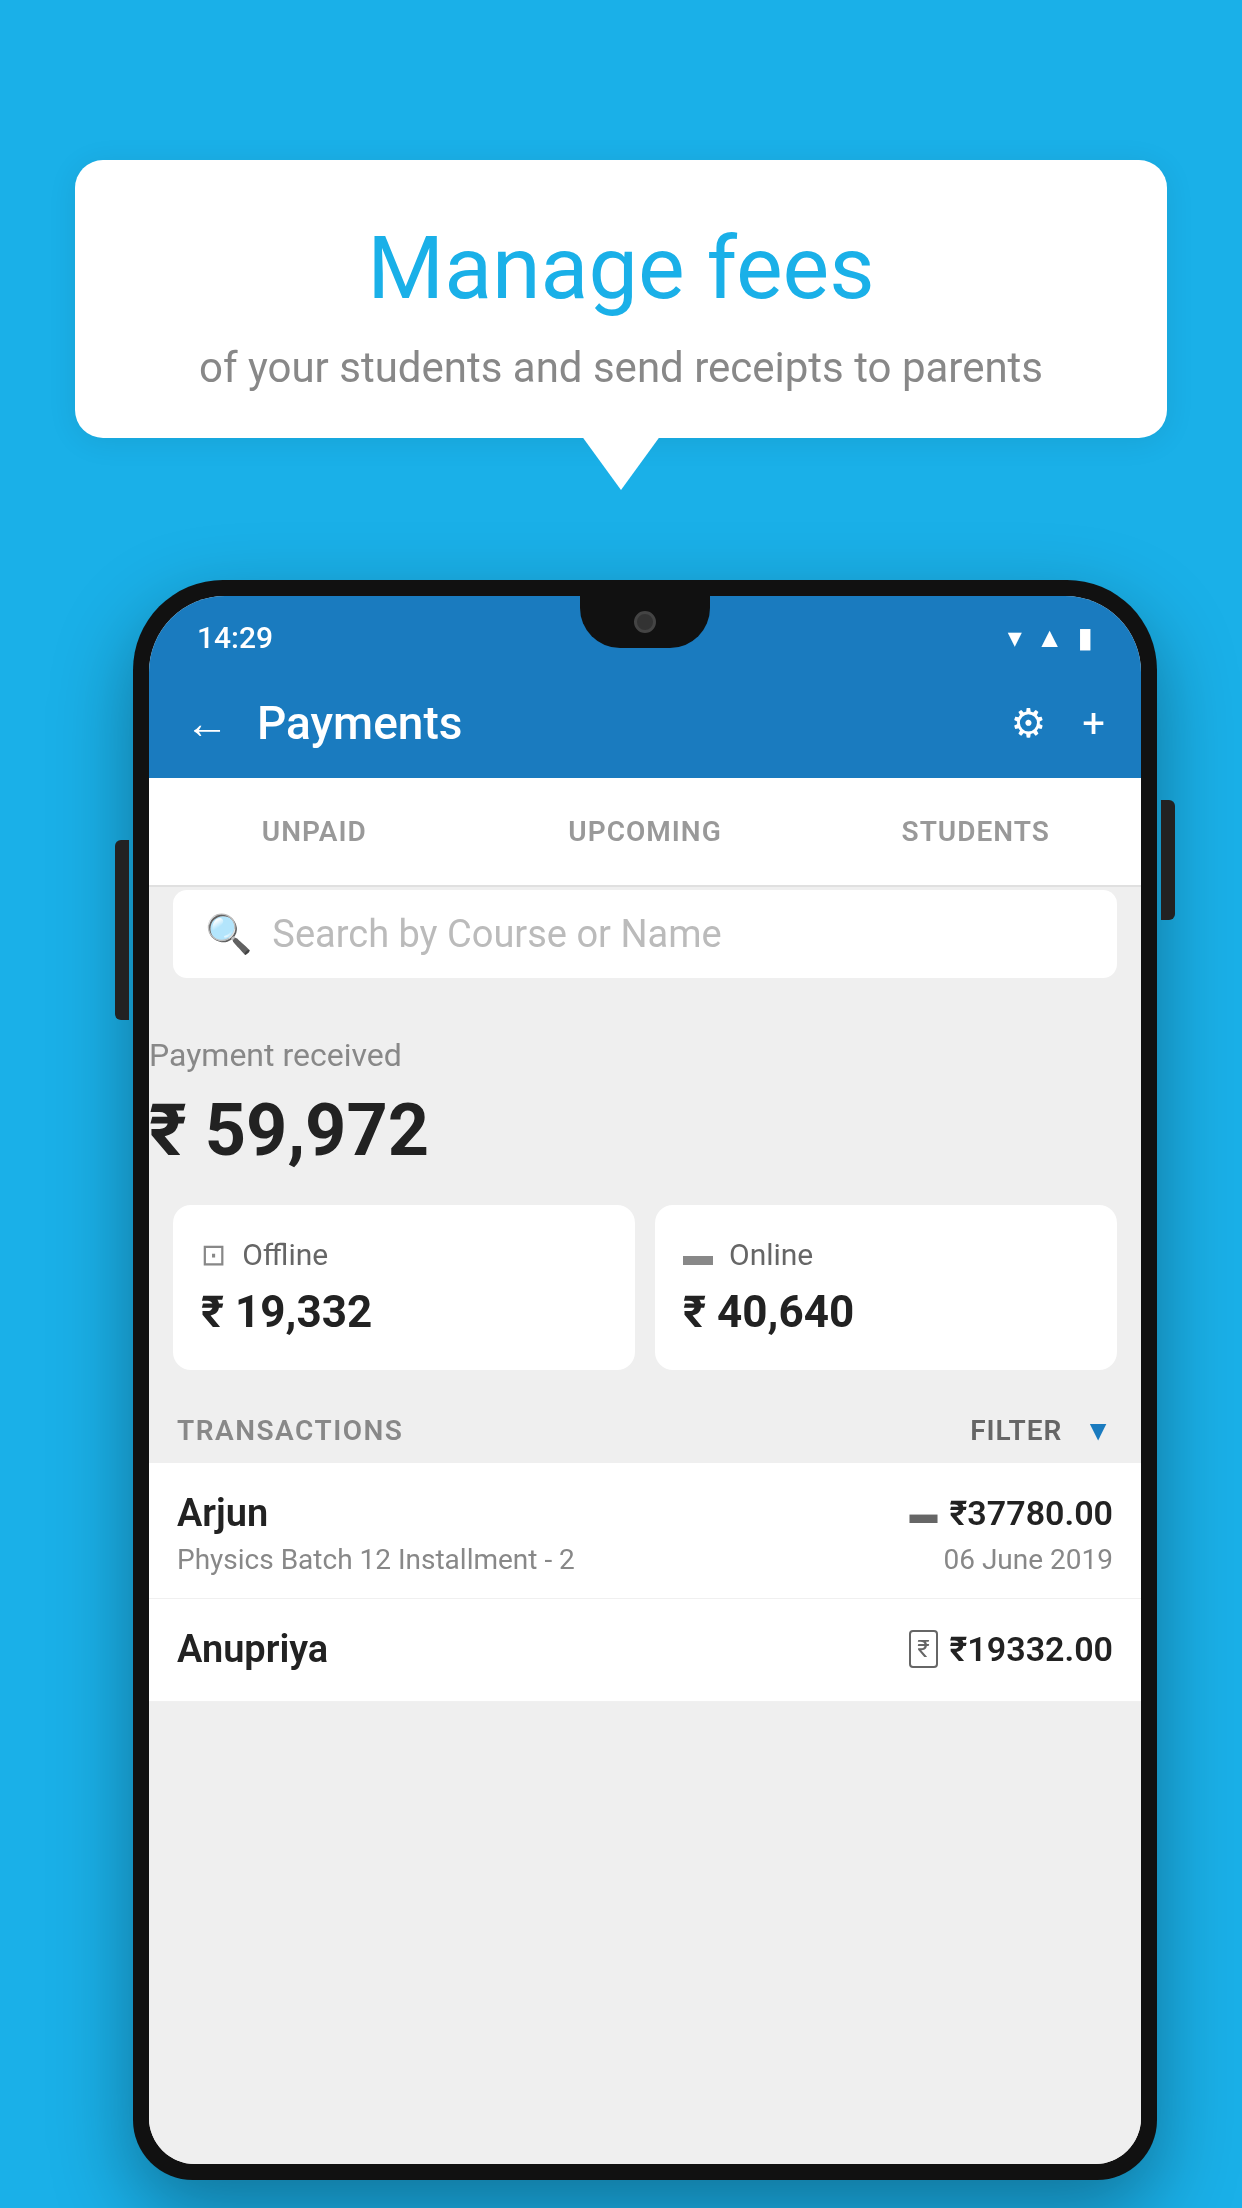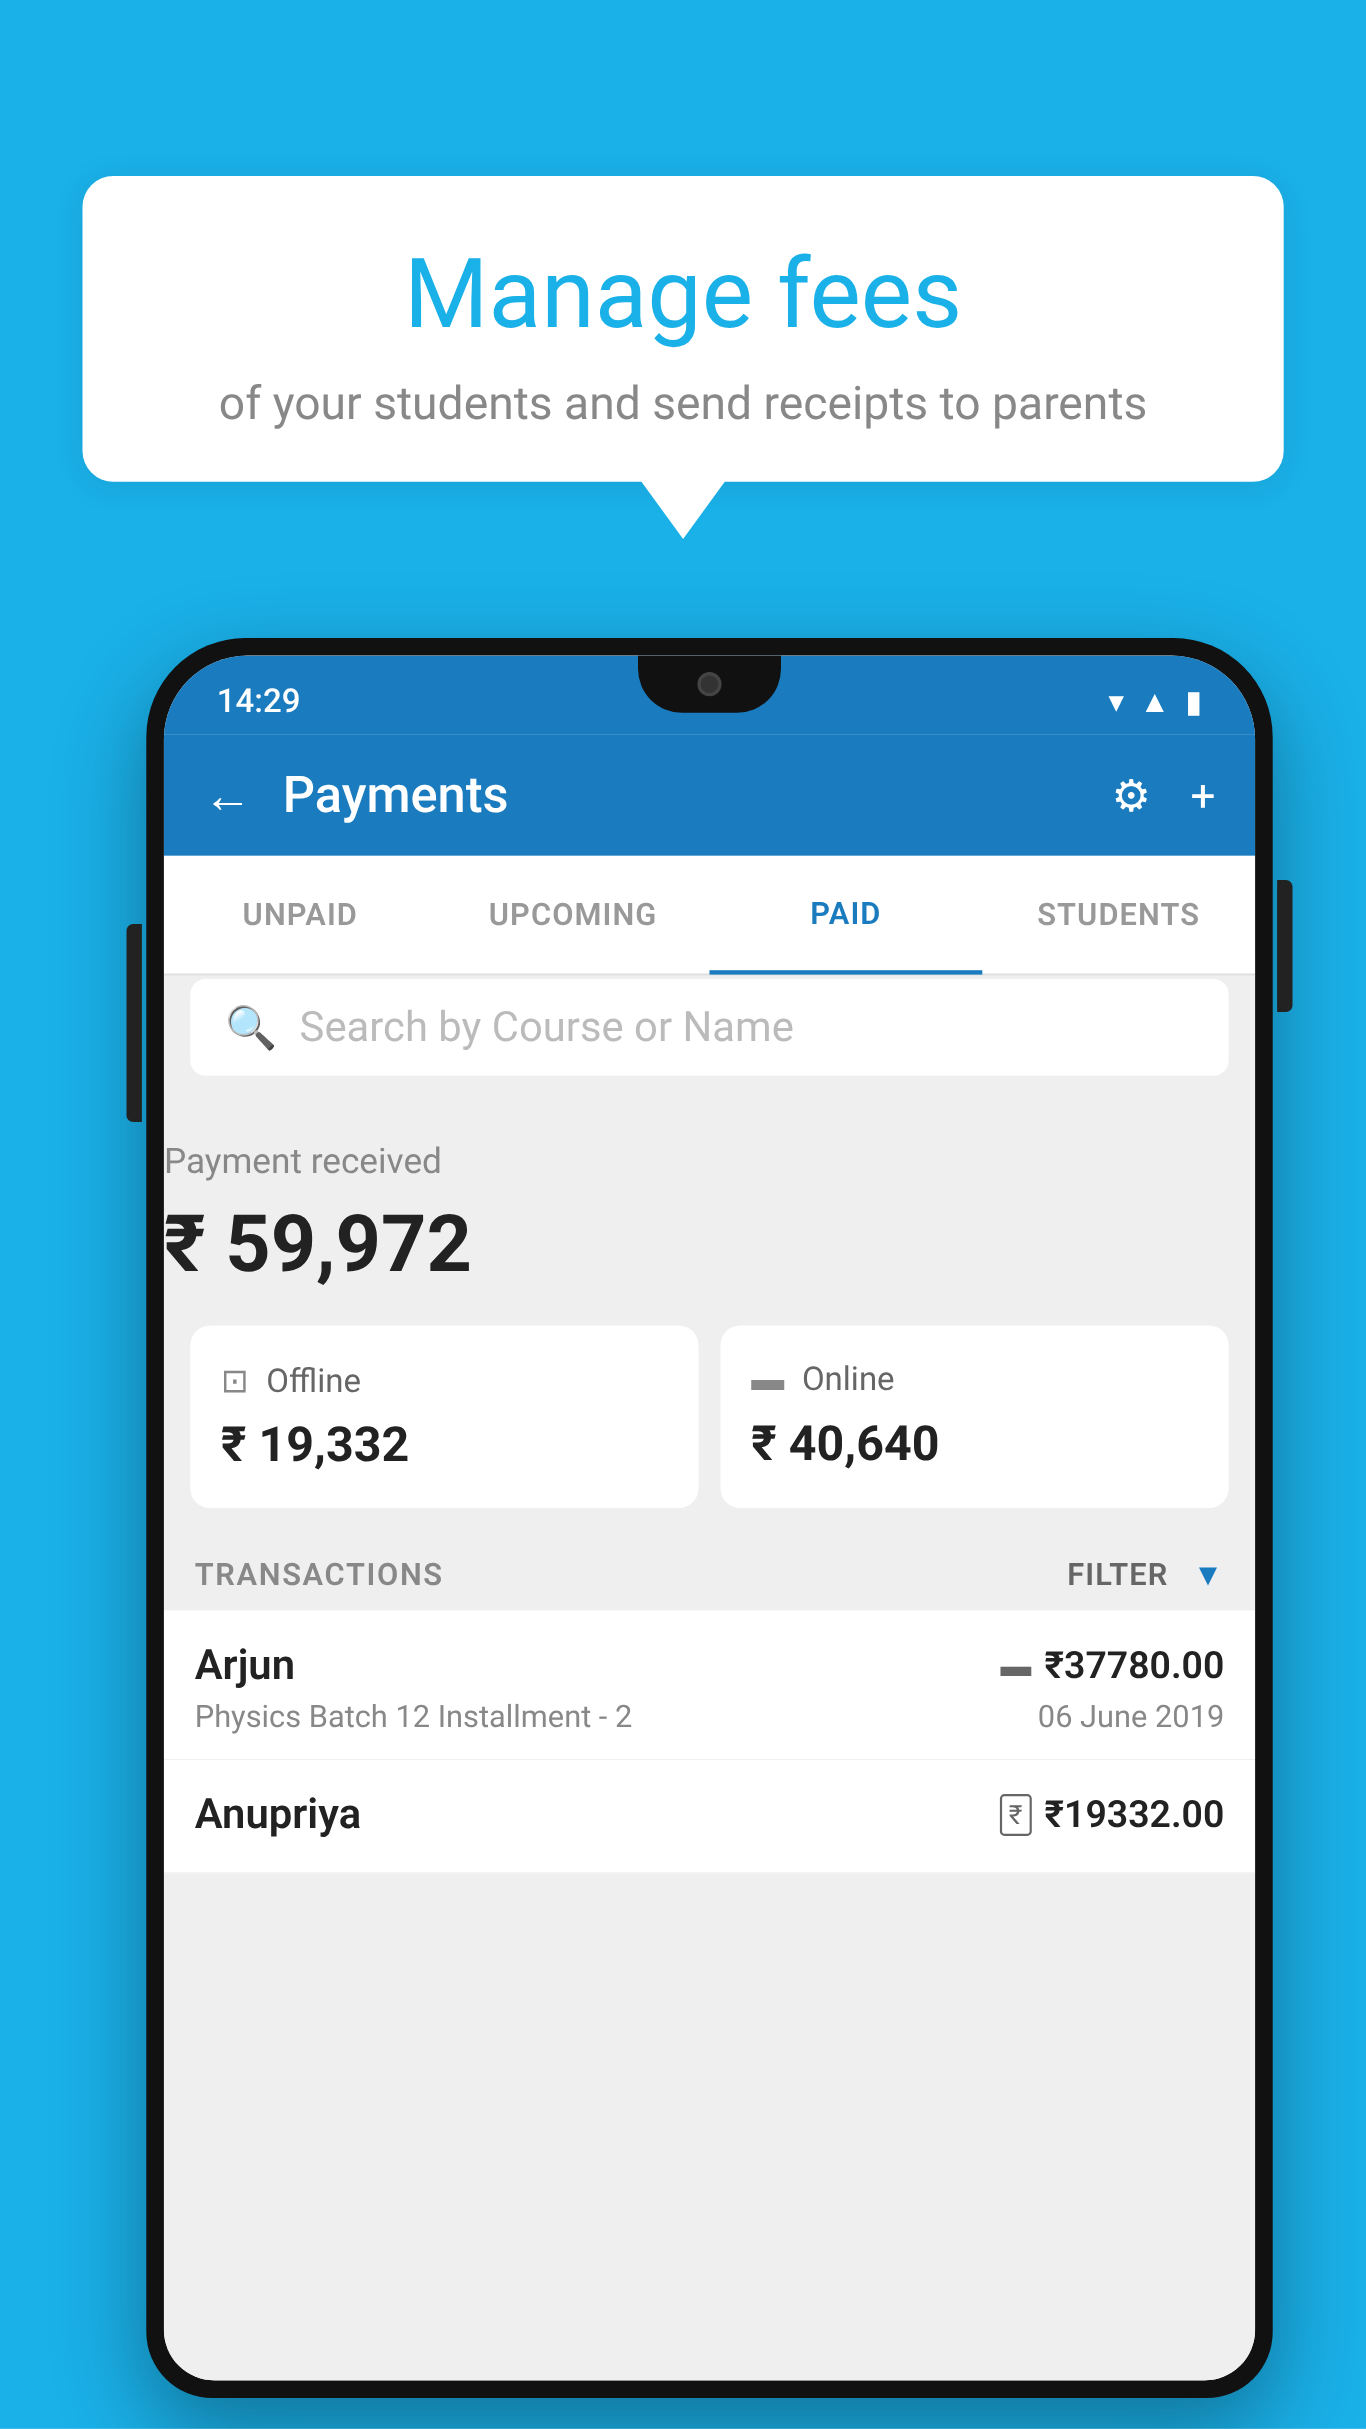--- a/index.html
+++ b/index.html
@@ -452,21 +452,20 @@
         <span class="app-title">Payments</span>
         <div class="app-bar-icons">
           <span class="icon-btn">⚙</span>
           <span class="icon-btn">+</span>
         </div>
       </div>
 
       <div class="tabs">
         <div class="tab">UNPAID</div>
         <div class="tab">UPCOMING</div>
-        <div class="tab active">PAID</div>
         <div class="tab">STUDENTS</div>
       </div>
 
       <div class="content">
 
         <div class="search-bar">
           <span class="search-icon-wrap">🔍</span>
           <span class="search-placeholder">Search by Course or Name</span>
         </div>
 

